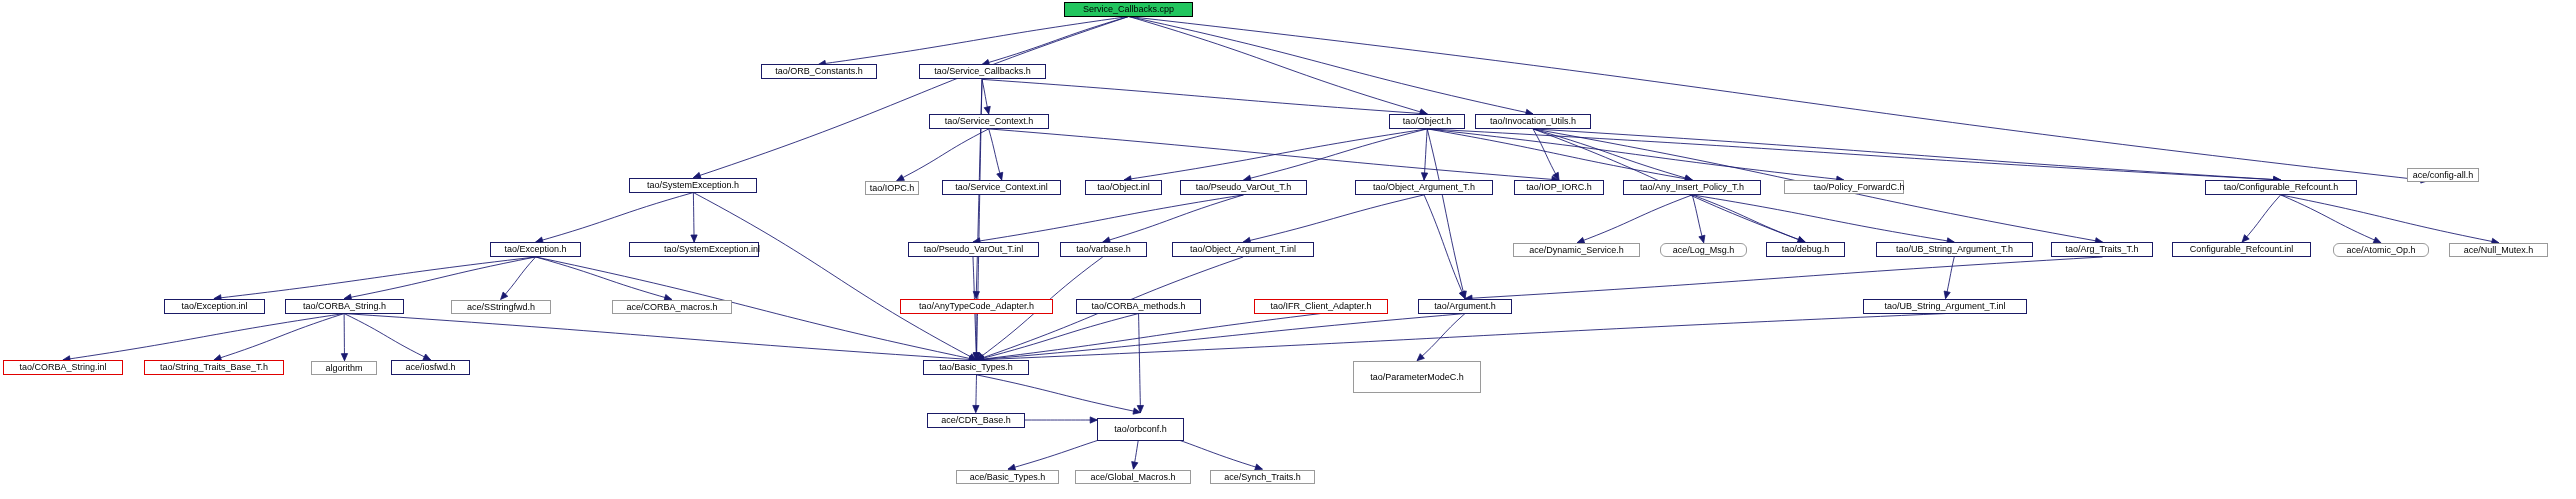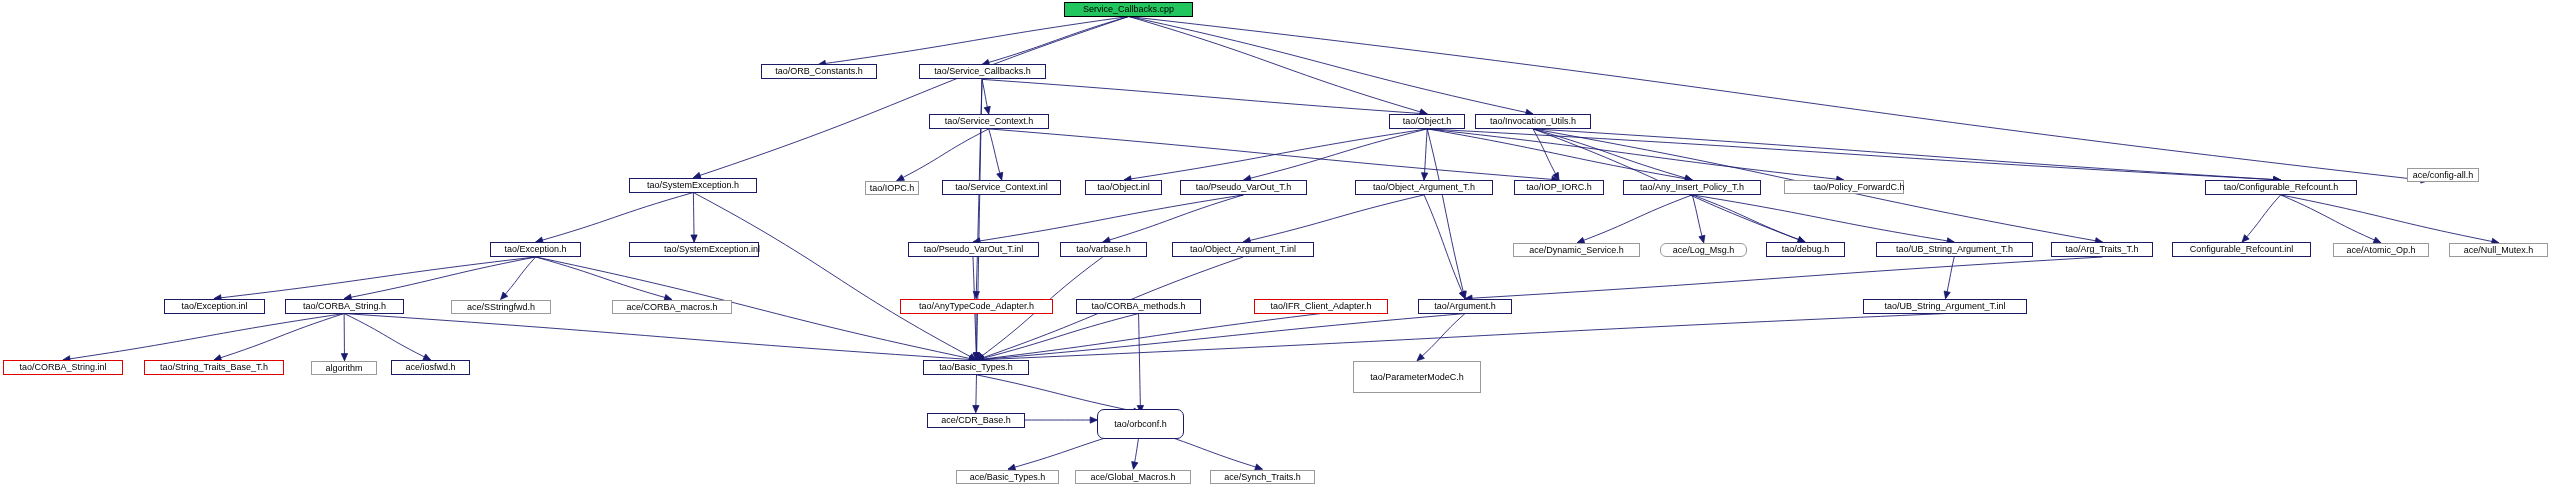--- a/index.html
+++ b/index.html
@@ -234,21 +234,21 @@
       </div>
       <div class="node" style="left: 1876px; top: 242px; width: 157px; height: 15px;">
         <span>tao/UB_String_Argument_T.h</span>
       </div>
       <div class="node" style="left: 2051px; top: 242px; width: 102px; height: 15px;">
         <span>tao/Arg_Traits_T.h</span>
       </div>
       <div class="node" style="left: 2172px; top: 242px; width: 139px; height: 15px;">
         <span>Configurable_Refcount.inl</span>
       </div>
-      <div class="node thin" style="left: 2333px; top: 243px; width: 96px; height: 14px;">
+      <div class="node thin" style="left: 2333px; top: 243px; width: 96px; height: 14px; border-radius: 6px;">
         <span>ace/Atomic_Op.h</span>
       </div>
       <div class="node thin" style="left: 2449px; top: 243px; width: 99px; height: 14px;">
         <span>ace/Null_Mutex.h</span>
       </div>
       <div class="node" style="left: 164px; top: 299px; width: 101px; height: 15px;">
         <span>tao/Exception.inl</span>
       </div>
       <div class="node" style="left: 285px; top: 299px; width: 119px; height: 15px;">
         <span>tao/CORBA_String.h</span>
@@ -288,21 +288,21 @@
       </div>
       <div class="node" style="left: 923px; top: 360px; width: 106px; height: 15px;">
         <span>tao/Basic_Types.h</span>
       </div>
       <div class="node thin" style="left: 1353px; top: 361px; width: 128px; height: 32px;">
         <span>tao/ParameterModeC.h</span>
       </div>
       <div class="node" style="left: 927px; top: 413px; width: 98px; height: 15px;">
         <span>ace/CDR_Base.h</span>
       </div>
-      <div class="node" style="left: 1097px; top: 409px; width: 87px; height: 30px; border-radius: 7px;">
+      <div class="node" style="left: 1097px; top: 418px; width: 87px; height: 23px;">
         <span>tao/orbconf.h</span>
       </div>
       <div class="node thin" style="left: 956px; top: 470px; width: 103px; height: 14px;">
         <span>ace/Basic_Types.h</span>
       </div>
       <div class="node thin" style="left: 1075px; top: 470px; width: 116px; height: 14px;">
         <span>ace/Global_Macros.h</span>
       </div>
       <div class="node thin" style="left: 1210px; top: 470px; width: 105px; height: 14px;">
         <span>ace/Synch_Traits.h</span>

